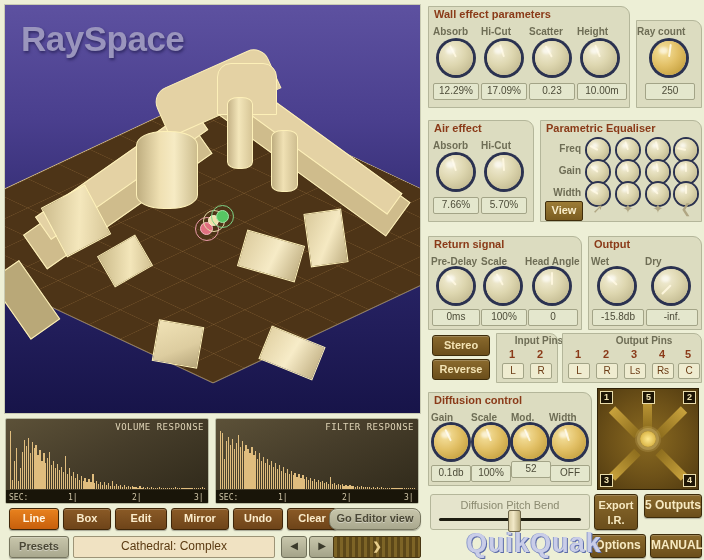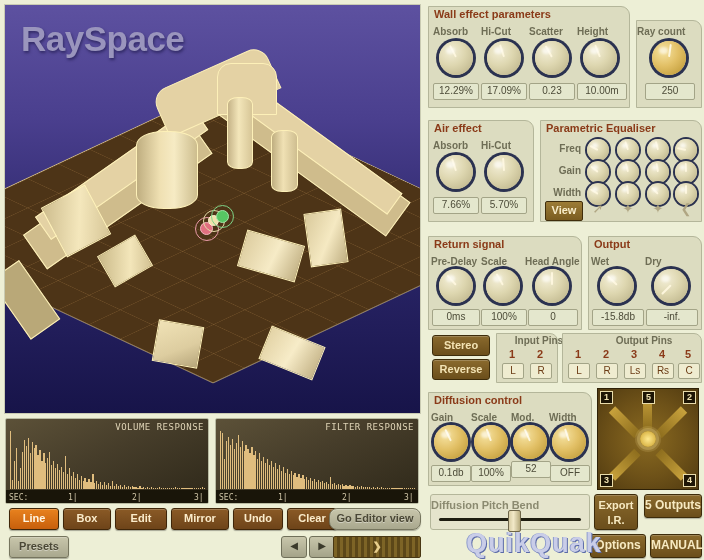--- a/index.html
+++ b/index.html
@@ -173,22 +173,22 @@
     background:linear-gradient(180deg,#9c7c36 0%,#7a5c20 100%);
     border:1px solid #3f2d0b;color:#f7ecc9;font-size:11px;font-weight:bold;
     text-align:center;line-height:17px;cursor:pointer;
   }
 
   
   .pb-panel{
     position:absolute;background:#e5e4cc;border:1px solid #b4b69a;border-radius:3px;
   }
   .pb-label{
-    position:absolute;width:100%;top:4px;text-align:left;
-    font-size:11px;font-weight:bold;color:#8b8a70;
+    position:absolute;width:100%;top:4px;text-align:center;
+    font-size:11px;font-weight:normal;color:#8b8a70;
   }
   .pb-track{position:absolute;left:8px;right:8px;top:23px;height:3px;background:#1d1c10;border-radius:2px;}
   .pb-thumb{
     position:absolute;left:50%;top:15px;width:11px;height:20px;margin-left:-5px;
     background:linear-gradient(90deg,#d8cda4 0%,#f2e9c8 40%,#b7ab7e 100%);
     border:1px solid #6d6548;border-radius:2px;cursor:pointer;
   }
 
   .sq-btn{
     position:absolute;border-radius:3px;
@@ -470,20 +470,21 @@
   <div class="toolbar">
     <div class="tbtn active" style="left:4px;top:0;width:48px;">Line</div>
     <div class="tbtn" style="left:58px;top:0;width:46px;">Box</div>
     <div class="tbtn" style="left:110px;top:0;width:50px;">Edit</div>
     <div class="tbtn" style="left:166px;top:0;width:56px;">Mirror</div>
     <div class="tbtn" style="left:228px;top:0;width:48px;">Undo</div>
     <div class="tbtn" style="left:282px;top:0;width:48px;">Clear</div>
     <div class="tbtn grey" style="left:324px;top:0;width:90px;border-radius:8px;">Go Editor view</div>
 
     <div class="tbtn grey" style="left:4px;top:28px;width:58px;">Presets</div>
+    <div class="preset-field" style="left:68px;top:28px;width:200px;">Cathedral: Complex</div>
     <div class="arrow-btn" style="left:276px;top:28px;">◀</div>
     <div class="arrow-btn" style="left:304px;top:28px;">▶</div>
     <div class="stripe-widget" style="left:328px;top:28px;">❯</div>
   </div>
 
   <div class="panel" style="left:428px;top:6px;width:200px;height:100px;">
     <div class="panel-title">Wall effect parameters</div>
     <div class="knob-label" style="left:4px;top:19px;width:46px;">Absorb</div>
     <div class="knob-label" style="left:52px;top:19px;width:46px;">Hi-Cut</div>
     <div class="knob-label" style="left:100px;top:19px;width:46px;">Scatter</div>

